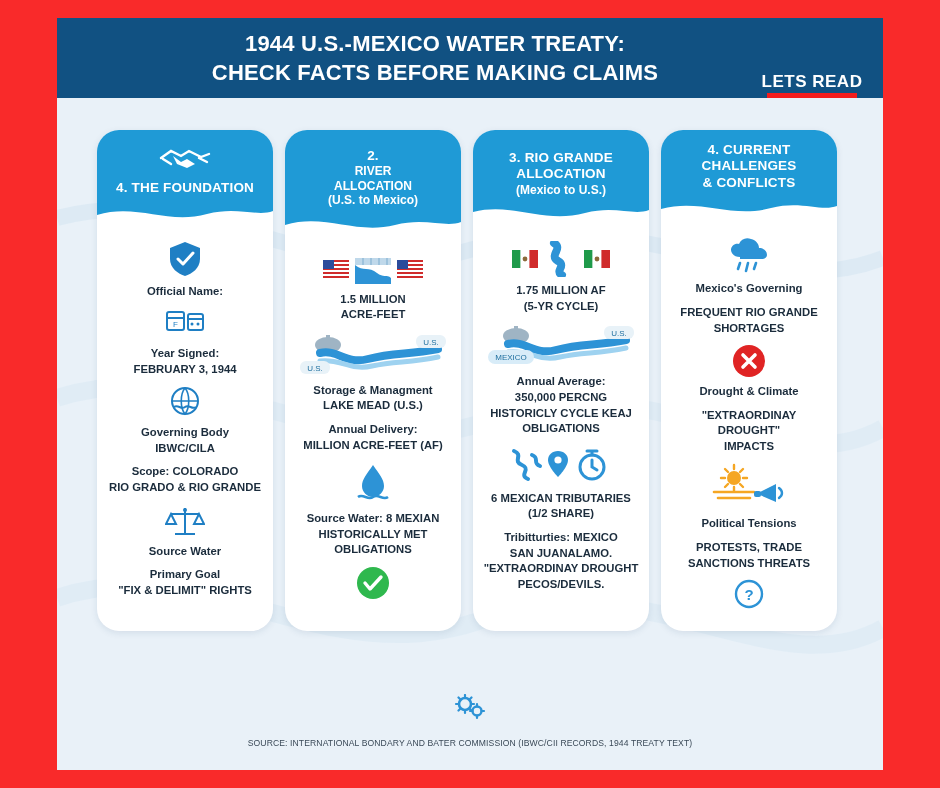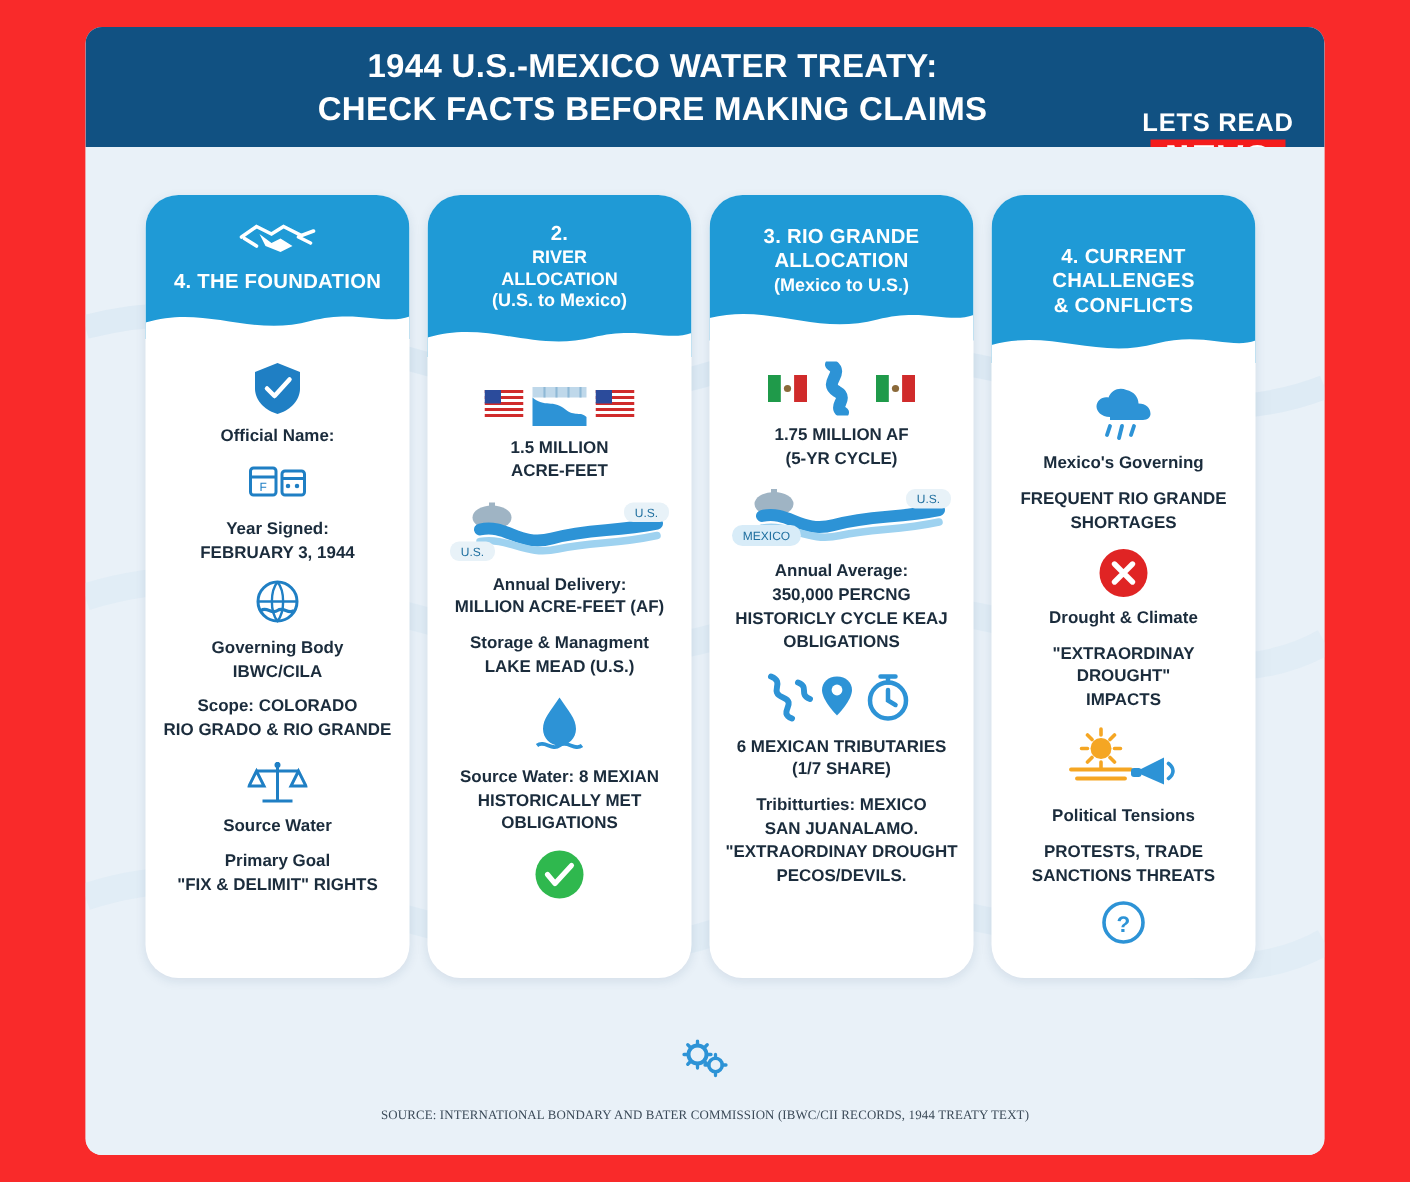--- a/index.html
+++ b/index.html
@@ -14,21 +14,20 @@
     overflow: hidden;
   }
   .frame {
     position: absolute;
     left: 57px;
     top: 18px;
     width: 826px;
     height: 752px;
     background: #e9f1f8;
     overflow: hidden;
-    border-radius: 11px;
   }
   
   .header {
     position: relative;
     height: 80px;
     background: #115182;
     display: flex;
     align-items: center;
     justify-content: center;
   }
@@ -152,21 +151,20 @@
   }
   .source-line {
     position: absolute;
     left: 0;
     right: 0;
     bottom: 22px;
     text-align: center;
     font-size: 8.6px;
     color: #3b4a58;
     letter-spacing: 0.1px;
-    font-family: Liberation Serif, serif;
   }
   .flagpair { display: flex; align-items: center; justify-content: center; gap: 2px; }
 </style>
 </head>
 <body>
 
 <div class="frame">
 
   <div class="header">
     <div class="header-title">
@@ -303,27 +301,27 @@
             <ellipse cx="30" cy="14" rx="13" ry="8" fill="#9fb4c4"></ellipse>
             <rect x="28" y="4" width="4" height="8" fill="#9fb4c4"></rect>
             <path d="M22 22 C40 18 48 34 70 28 C96 21 110 24 140 18" stroke="#2d93d6" stroke-width="8" fill="none" stroke-linecap="round"></path>
             <path d="M22 30 C42 27 52 40 74 35 C98 30 112 32 140 26" stroke="#9ed2f0" stroke-width="5" fill="none" stroke-linecap="round"></path>
             <rect x="2" y="30" width="30" height="13" rx="6" fill="#e8f2f8"></rect>
             <text x="17" y="39.5" font-size="8" fill="#1f6f9f" text-anchor="middle" font-family="Liberation Sans">U.S.</text>
             <rect x="118" y="4" width="30" height="13" rx="6" fill="#e8f2f8"></rect>
             <text x="133" y="13.5" font-size="8" fill="#1f6f9f" text-anchor="middle" font-family="Liberation Sans">U.S.</text>
           </svg>
           <div class="c-text bold">
+            <div>Storage &amp; Managment</div>
+            <div>LAKE MEAD (U.S.)</div>
+          </div>
+
+          <div class="c-text bold">
             <div>Annual Delivery:</div>
             <div>MILLION ACRE-FEET (AF)</div>
-          </div>
-
-          <div class="c-text bold">
-            <div>Storage &amp; Managment</div>
-            <div>LAKE MEAD (U.S.)</div>
           </div>
 
           <svg class="c-icon" width="42" height="44" viewBox="0 0 42 44">
             <path d="M21 4 C27 13 32 18 32 25 C32 31 27 36 21 36 C15 36 10 31 10 25 C10 18 15 13 21 4 Z" fill="#2d93d6"></path>
             <path d="M6 36 C11 32 16 40 21 36 C26 32 31 40 36 36" stroke="#2d93d6" stroke-width="2.5" fill="none"></path>
           </svg>
           <div class="c-text bold">
             <div>Source Water: 8 MEXIAN</div>
             <div>HISTORICALLY MET</div>
             <div>OBLIGATIONS</div>
@@ -388,35 +386,35 @@
             <path d="M8 6 C18 10 6 16 16 20 C26 24 12 30 22 34" stroke="#2d93d6" stroke-width="4" fill="none" stroke-linecap="round"></path>
             <path d="M26 10 C34 13 26 18 34 21" stroke="#2d93d6" stroke-width="4" fill="none" stroke-linecap="round"></path>
             <path d="M52 6 C58 6 62 10 62 15 C62 22 52 32 52 32 C52 32 42 22 42 15 C42 10 46 6 52 6 Z" fill="#2d93d6"></path>
             <circle cx="52" cy="15" r="3.6" fill="#ffffff"></circle>
             <circle cx="86" cy="22" r="12" fill="none" stroke="#2d93d6" stroke-width="3"></circle>
             <path d="M86 15 V22 L91 25" stroke="#2d93d6" stroke-width="3" fill="none" stroke-linecap="round"></path>
             <path d="M81 6 H91 M86 6 V10" stroke="#2d93d6" stroke-width="3" stroke-linecap="round"></path>
           </svg>
           <div class="c-text bold">
             <div>6 MEXICAN TRIBUTARIES</div>
-            <div>(1/7 SHARE)</div>
+            <div>(1/2 SHARE)</div>
           </div>
 
           <div class="c-text bold">
             <div>Tribitturties: MEXICO</div>
             <div>SAN JUANALAMO.</div>
             <div>"EXTRAORDINAY DROUGHT</div>
             <div>PECOS/DEVILS.</div>
           </div>
         </div>
       </div>
 
       <div class="card">
         <div class="card-head">
-          <div class="head-text" style="margin-top:21px">4. CURRENT<br>CHALLENGES<br>&amp; CONFLICTS</div>
+          <div class="head-text" style="margin-top:0">4. CURRENT<br>CHALLENGES<br>&amp; CONFLICTS</div>
           <svg class="head-wave" viewBox="0 0 176 26" preserveAspectRatio="none">
             <path d="M0,13 C40,2 70,23 110,12 C140,4 160,16 176,10 L176,26 L0,26 Z" fill="#ffffff"></path>
           </svg>
         </div>
         <div class="card-body">
           <svg class="c-icon" width="46" height="40" viewBox="0 0 46 40">
             <path d="M14 22 C8 22 5 18 5 15 C5 11 9 8 13 9 C15 4 20 2 25 4 C30 5 33 9 33 13 C38 13 41 16 41 20 C41 22 39 24 36 24 H14 Z" fill="#2d93d6"></path>
             <path d="M14 28 L12 34 M22 28 L20 36 M30 28 L28 34" stroke="#2d93d6" stroke-width="2.6" stroke-linecap="round"></path>
           </svg>
           <div class="c-text bold">

